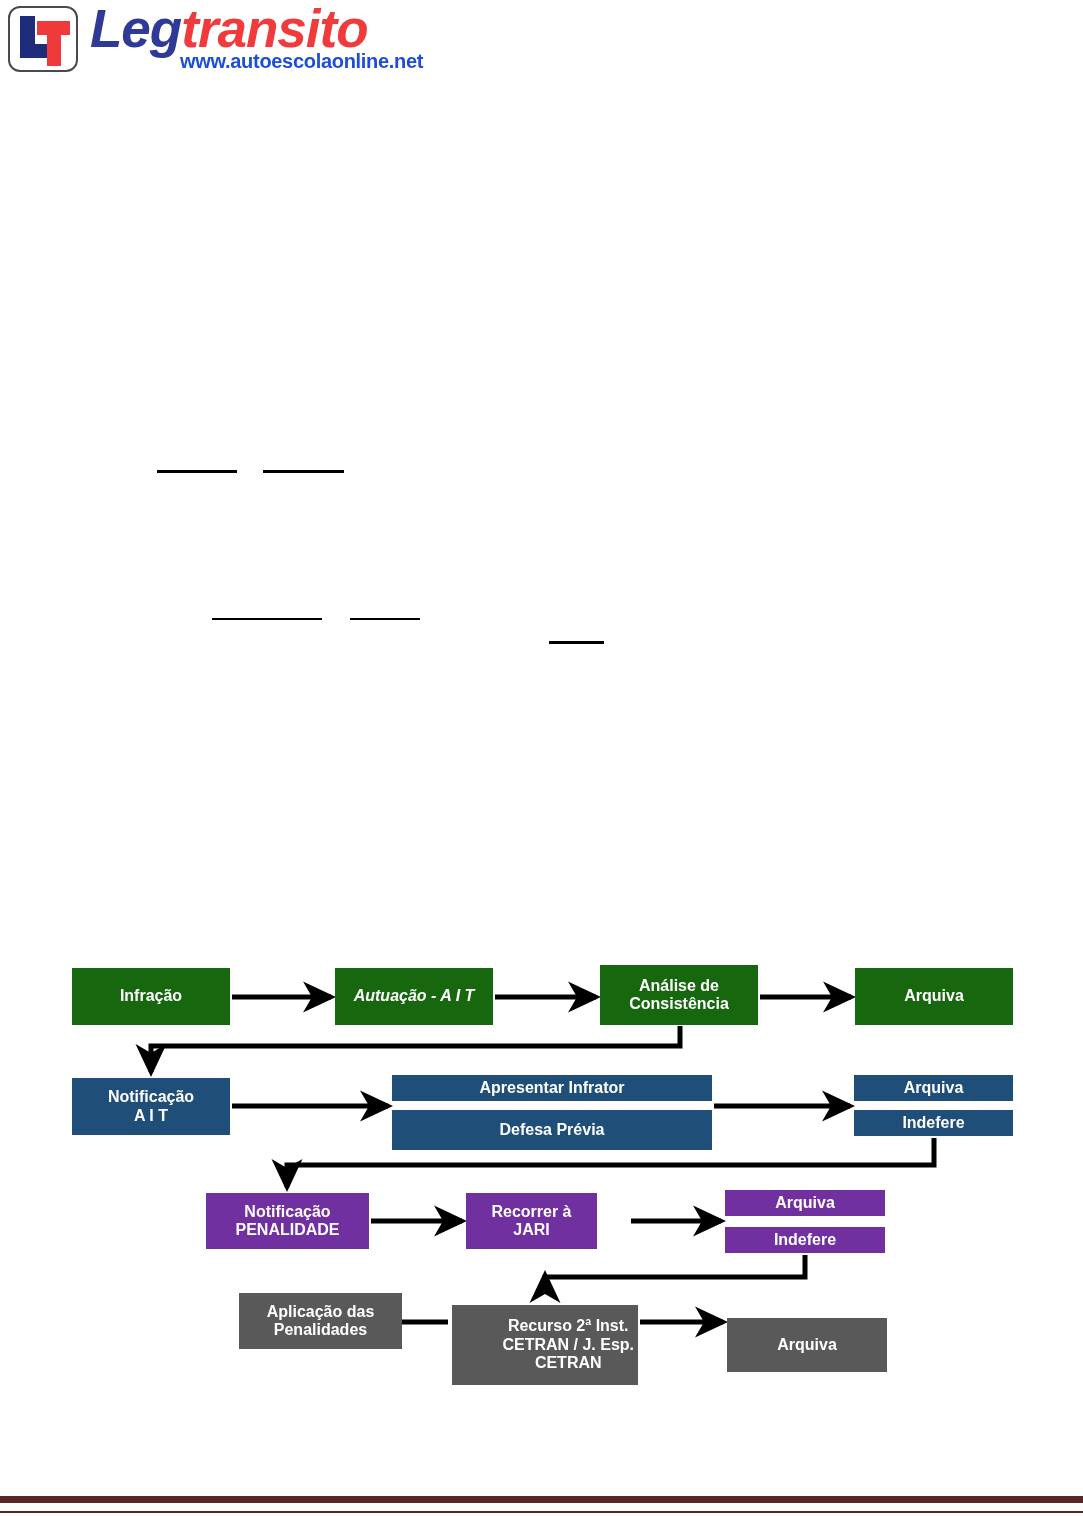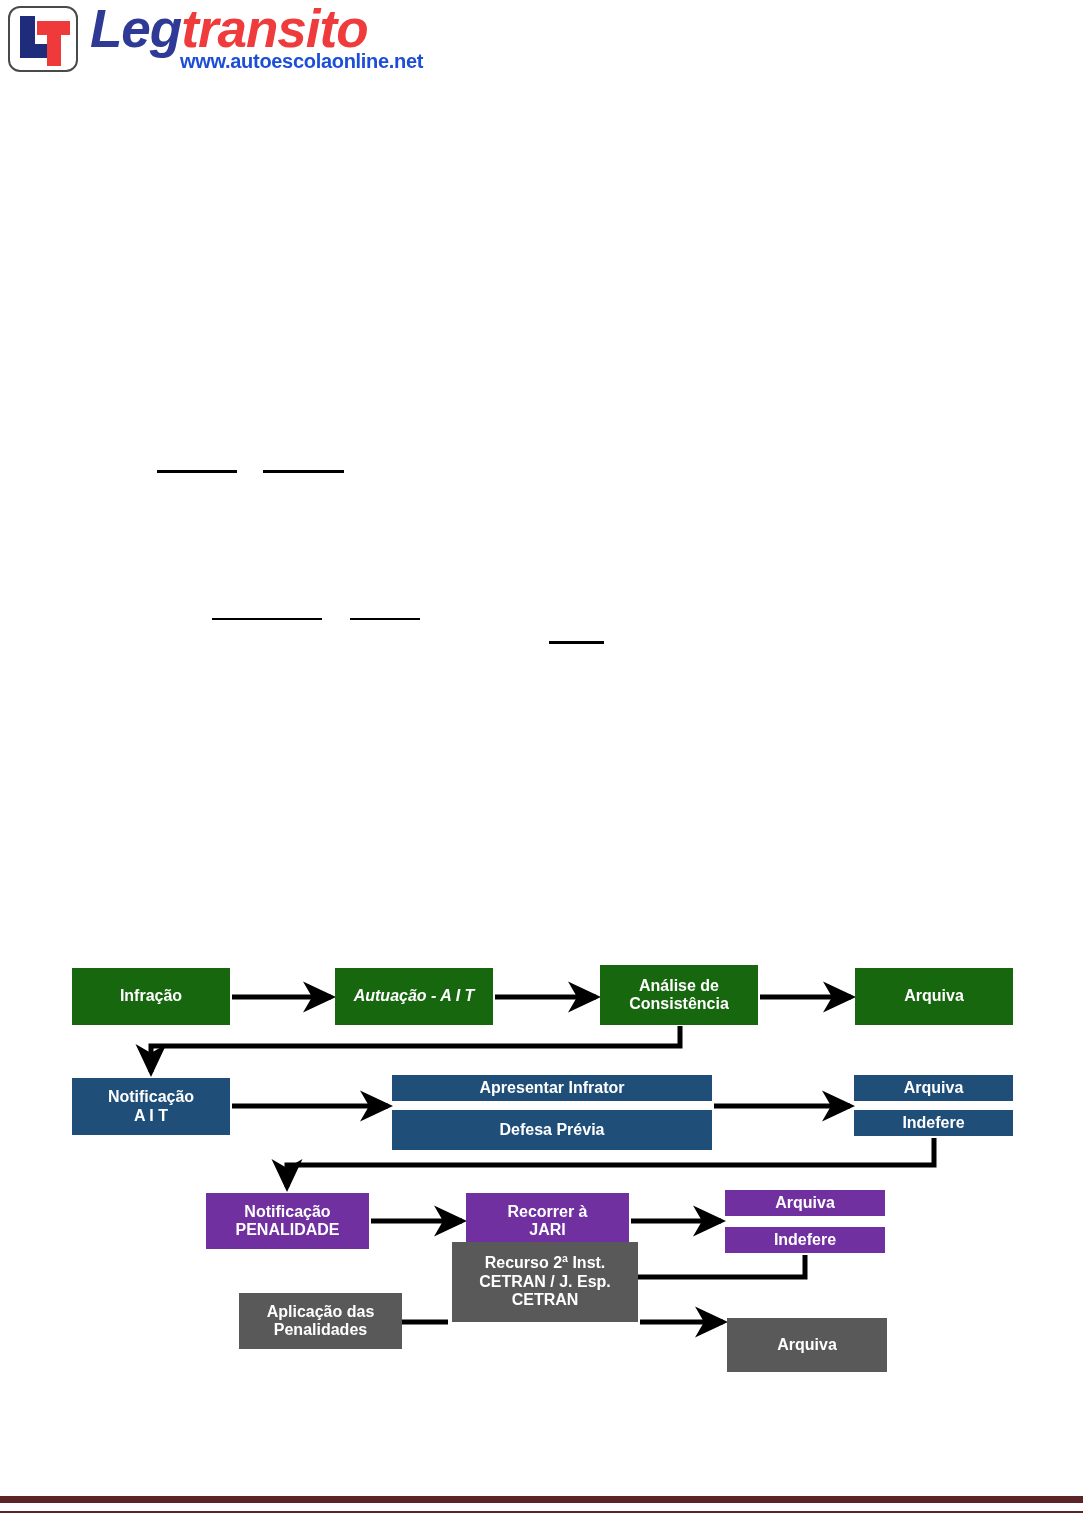--- a/index.html
+++ b/index.html
@@ -247,21 +247,21 @@
           <div>
             <span class="txt">Indefere</span>
           </div>
         </div>
         <div class="node purple" style="left: 206px; top: 1193px; width: 163px; height: 56px;">
           <div>
             <span class="txt">Notificação</span>
             <span class="txt">PENALIDADE</span>
           </div>
         </div>
-        <div class="node purple" style="left: 466px; top: 1193px; width: 163px; height: 56px;">
+        <div class="node purple" style="left: 466px; top: 1193px; width: 131px; height: 56px;">
           <div>
             <span class="txt">Recorrer à</span>
             <span class="txt">JARI</span>
           </div>
         </div>
         <div class="node purple" style="left: 725px; top: 1190px; width: 160px; height: 26px;">
           <div>
             <span class="txt">Arquiva</span>
           </div>
         </div>
@@ -269,21 +269,21 @@
           <div>
             <span class="txt">Indefere</span>
           </div>
         </div>
         <div class="node gray" style="left: 206px; top: 1293px; width: 163px; height: 56px; margin-left: 33px;">
           <div>
             <span class="txt">Aplicação das</span>
             <span class="txt">Penalidades</span>
           </div>
         </div>
-        <div class="node gray" style="left: 452px; top: 1242px; width: 186px; height: 80px;">
+        <div class="node gray" style="left: 452px; top: 1305px; width: 186px; height: 80px; justify-content: flex-end;">
           <div>
             <span class="txt">Recurso 2ª Inst.</span>
             <span class="txt">CETRAN / J. Esp.</span>
             <span class="txt">CETRAN</span>
           </div>
         </div>
         <div class="node gray" style="left: 727px; top: 1318px; width: 160px; height: 54px;">
           <div>
             <span class="txt">Arquiva</span>
           </div>

